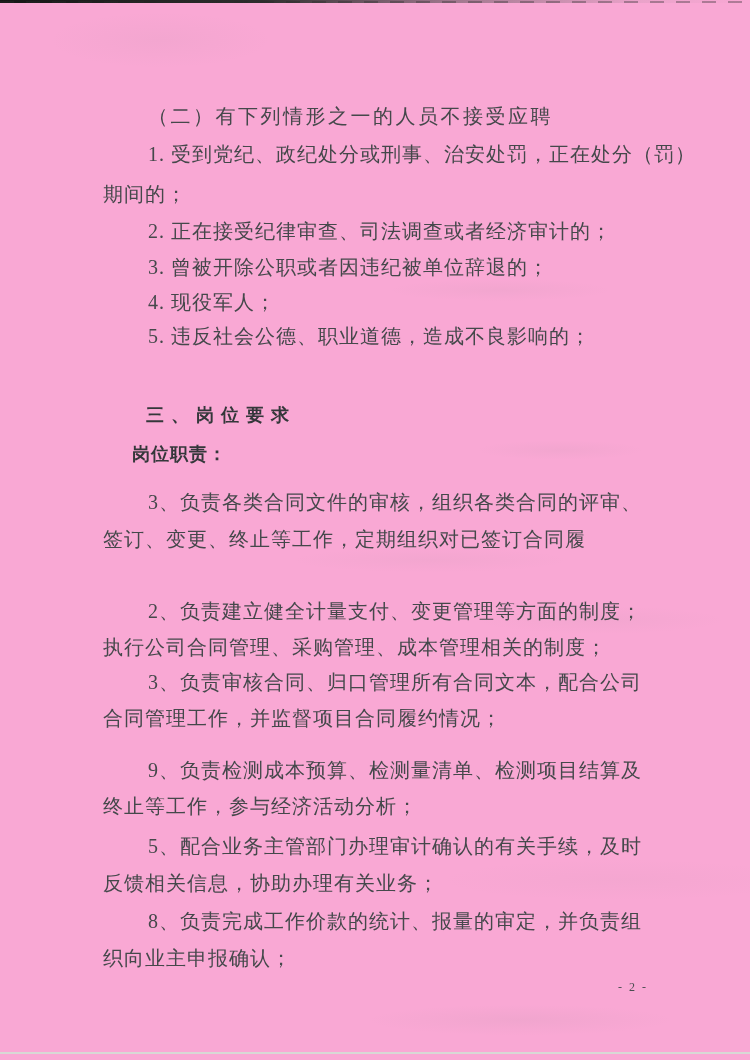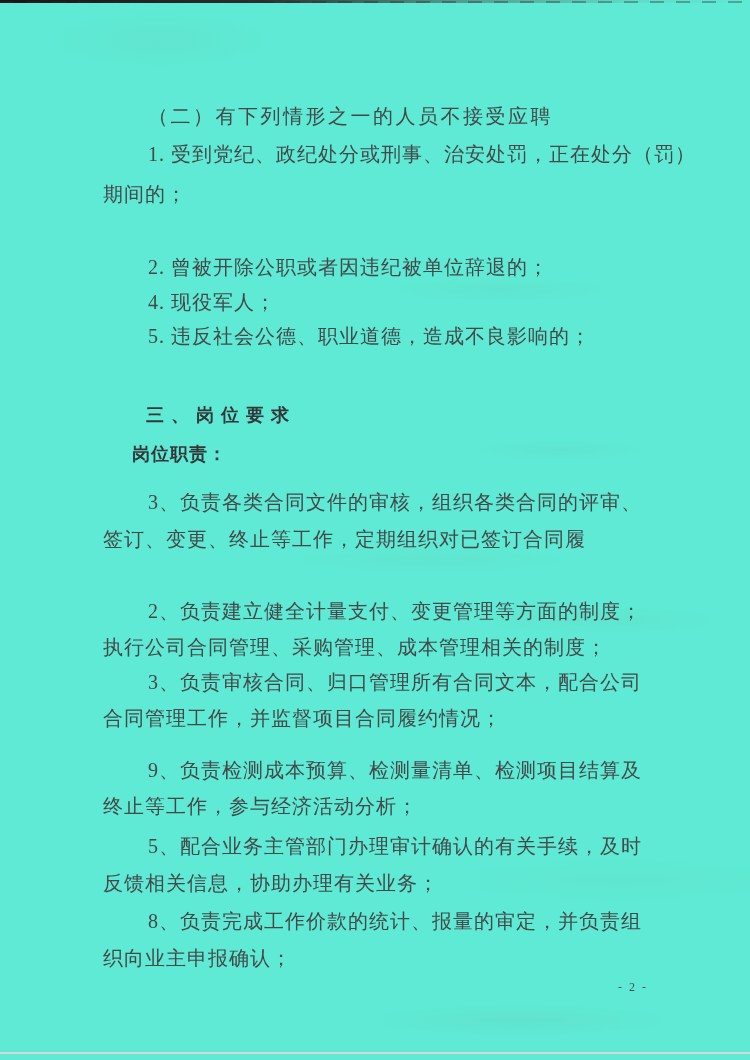--- a/index.html
+++ b/index.html
@@ -4,21 +4,21 @@
 <style>
   html, body {
     margin: 0;
     padding: 0;
     background: #ffffff;
   }
   .page {
     position: relative;
     width: 750px;
     height: 1060px;
-    background: #5eead4;
+    background: #f9a8d4;
     overflow: hidden;
     font-family: "Liberation Serif", serif;
   }
   
   .mottle {
     position: absolute;
     inset: 0;
     pointer-events: none;
     background-image:
       radial-gradient(ellipse 160px 16px at 500px 290px, rgba(130,130,130,0.06), transparent 70%),
@@ -78,21 +78,22 @@
 
 <div class="page">
 
   <div class="scan-top"></div>
   <div class="mottle"></div>
 
   <div class="line ls2" style="top:103px; left:148px;">（二）有下列情形之一的人员不接受应聘</div>
 
   <div class="line" style="top:141px; left:148px;">1. 受到党纪、政纪处分或刑事、治安处罚，正在处分（罚）</div>
   <div class="line" style="top:181px; left:103px;">期间的；</div>
-  <div class="line" style="top:254px; left:148px;">2. 曾被开除公职或者因违纪被单位辞退的；</div>
+  <div class="line" style="top:218px; left:148px;">2. 正在接受纪律审查、司法调查或者经济审计的；</div>
+  <div class="line" style="top:254px; left:148px;">3. 曾被开除公职或者因违纪被单位辞退的；</div>
   <div class="line" style="top:289px; left:148px;">4. 现役军人；</div>
   <div class="line" style="top:323px; left:148px;">5. 违反社会公德、职业道德，造成不良影响的；</div>
 
   <div class="line heading heading-spread" style="top:403px; left:146px;">三、岗位要求</div>
   <div class="line heading" style="top:442px; left:132px;">岗位职责：</div>
 
   <div class="line" style="top:489px; left:148px;">3、负责各类合同文件的审核，组织各类合同的评审、</div>
   <div class="line" style="top:526px; left:103px;">签订、变更、终止等工作，定期组织对已签订合同履</div>
 
   <div class="line" style="top:598px; left:148px;">2、负责建立健全计量支付、变更管理等方面的制度；</div>

